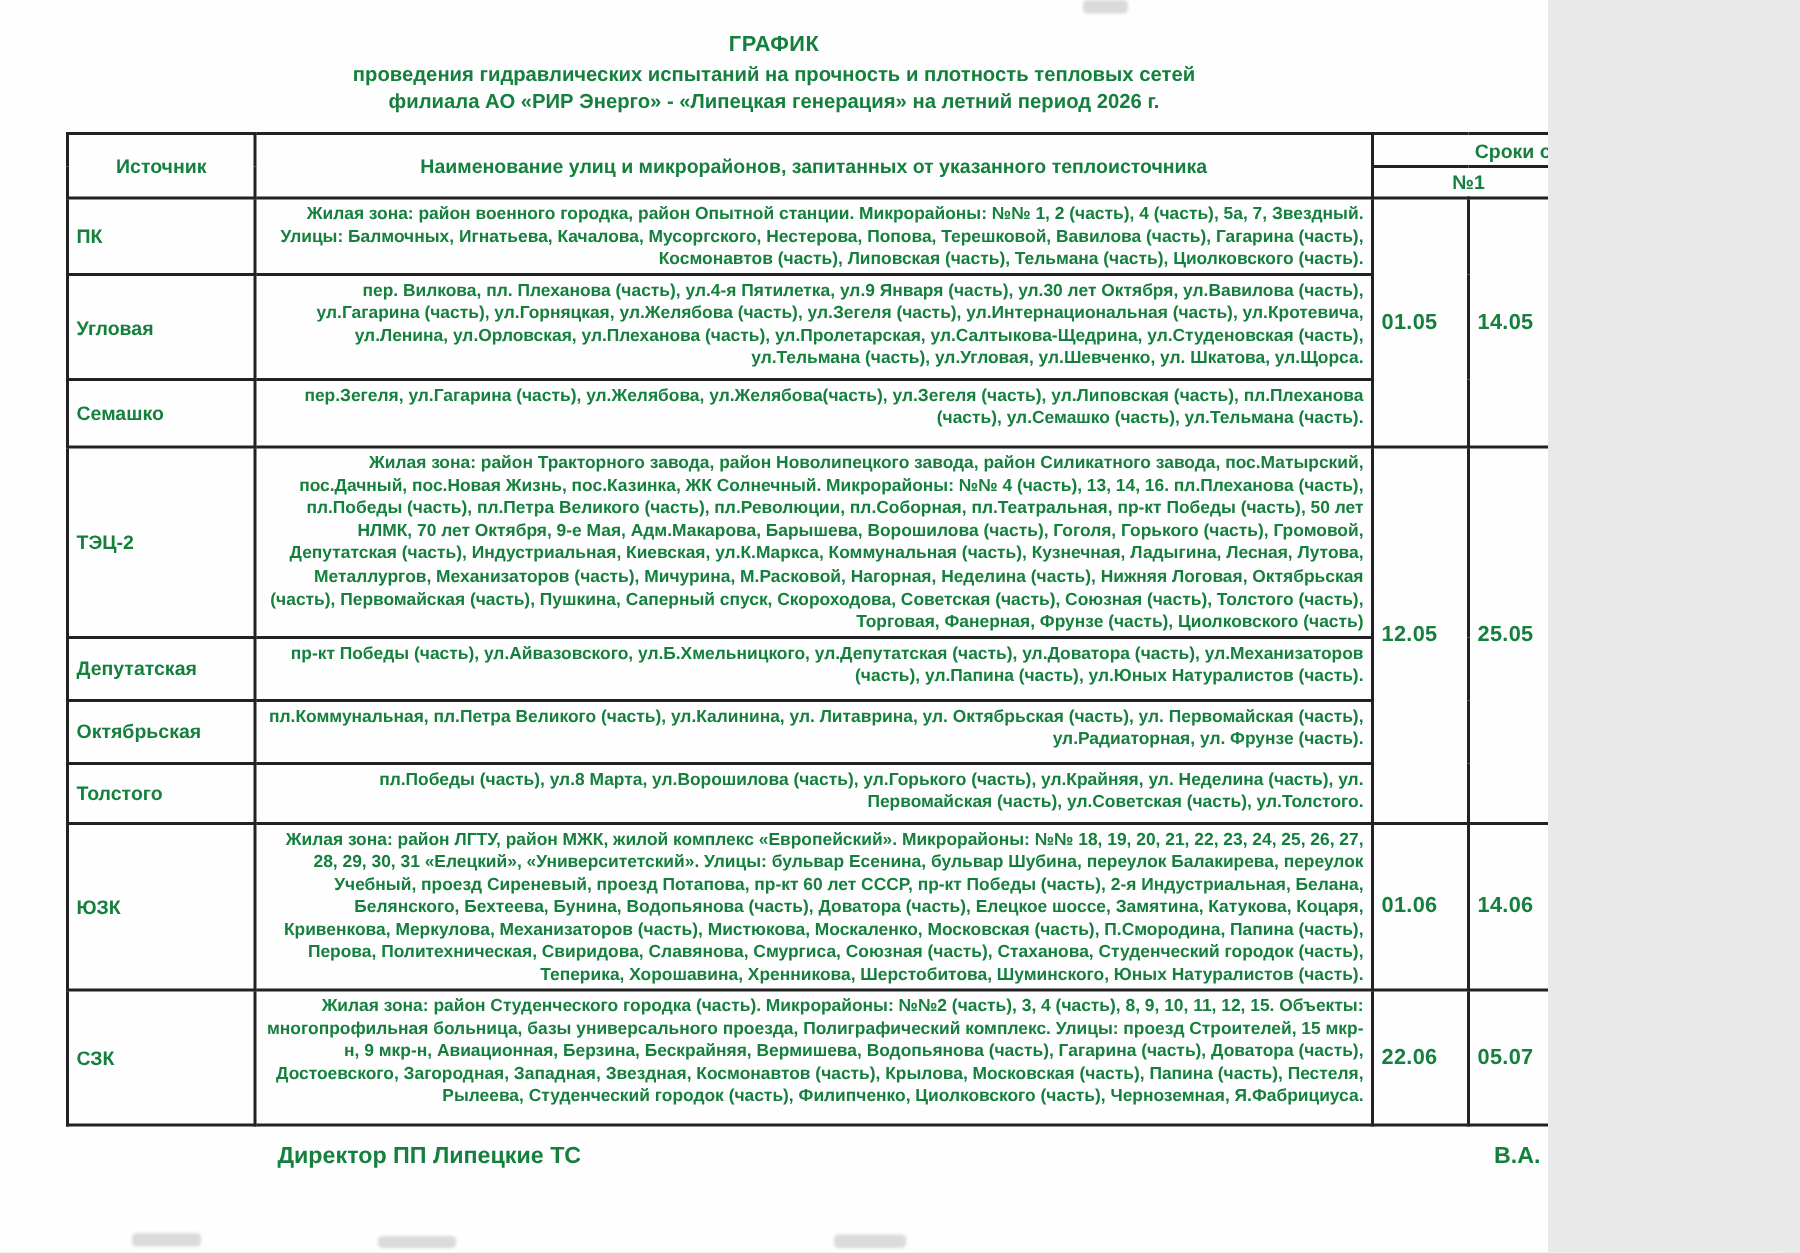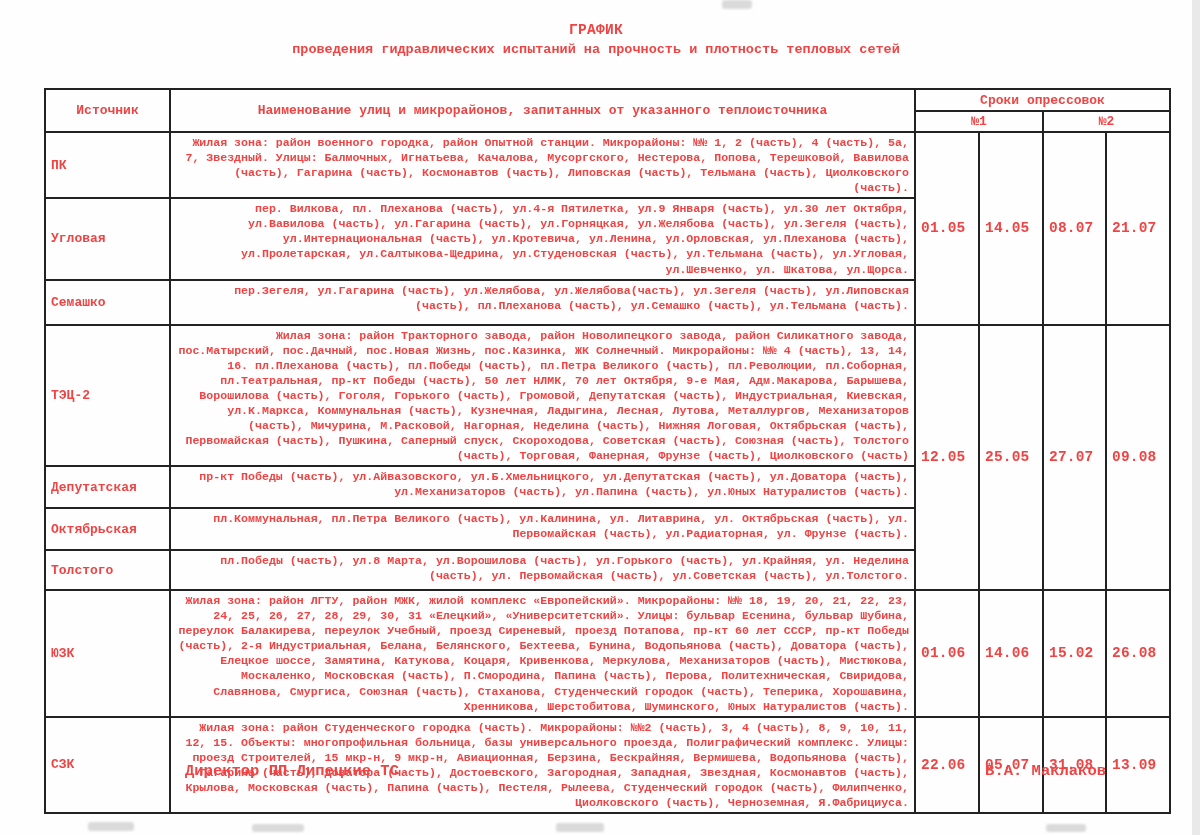--- a/index.html
+++ b/index.html
@@ -1,22 +1,22 @@
 <!DOCTYPE html>
 <html><head>
 <meta charset="utf-8">
 <style>
   html, body { margin: 0; padding: 0; background: #e9e9e9; }
   .page {
     position: relative;
-    width: 1192px;
+    width: 1032px;
     height: 835px;
     background: #fefefe;
-    font-family: Liberation Mono, monospace;
-    color: #ef4444;
+    font-family: Liberation Sans, sans-serif;
+    color: #15803d;
     overflow: hidden;
   }
   
   .artifact { position: absolute; background: #bdbdbd; opacity: .55; border-radius: 3px; filter: blur(1px); }
   .a1 { left: 722px; top: 0;   width: 30px; height: 9px; }
   .a2 { left: 88px;  top: 822px; width: 46px; height: 9px; }
   .a3 { left: 252px; top: 824px; width: 52px; height: 8px; }
   .a4 { left: 556px; top: 823px; width: 48px; height: 9px; }
   .a5 { left: 1046px;top: 824px; width: 40px; height: 8px; }
 
@@ -62,20 +62,21 @@
 
   <div class="artifact a1"></div>
   <div class="artifact a2"></div>
   <div class="artifact a3"></div>
   <div class="artifact a4"></div>
   <div class="artifact a5"></div>
 
   <div class="title-block">
     <div class="title-main">ГРАФИК</div>
     <div class="title-sub">проведения гидравлических испытаний на прочность и плотность тепловых сетей</div>
+    <div class="title-sub">филиала АО «РИР Энерго» - «Липецкая генерация» на летний период 2026 г.</div>
   </div>
 
   <table class="schedule">
     <colgroup>
       <col style="width:125px">
       <col style="width:745px">
       <col style="width:64px">
         <col style="width:64px">
         <col style="width:63px">
         <col style="width:64px">

